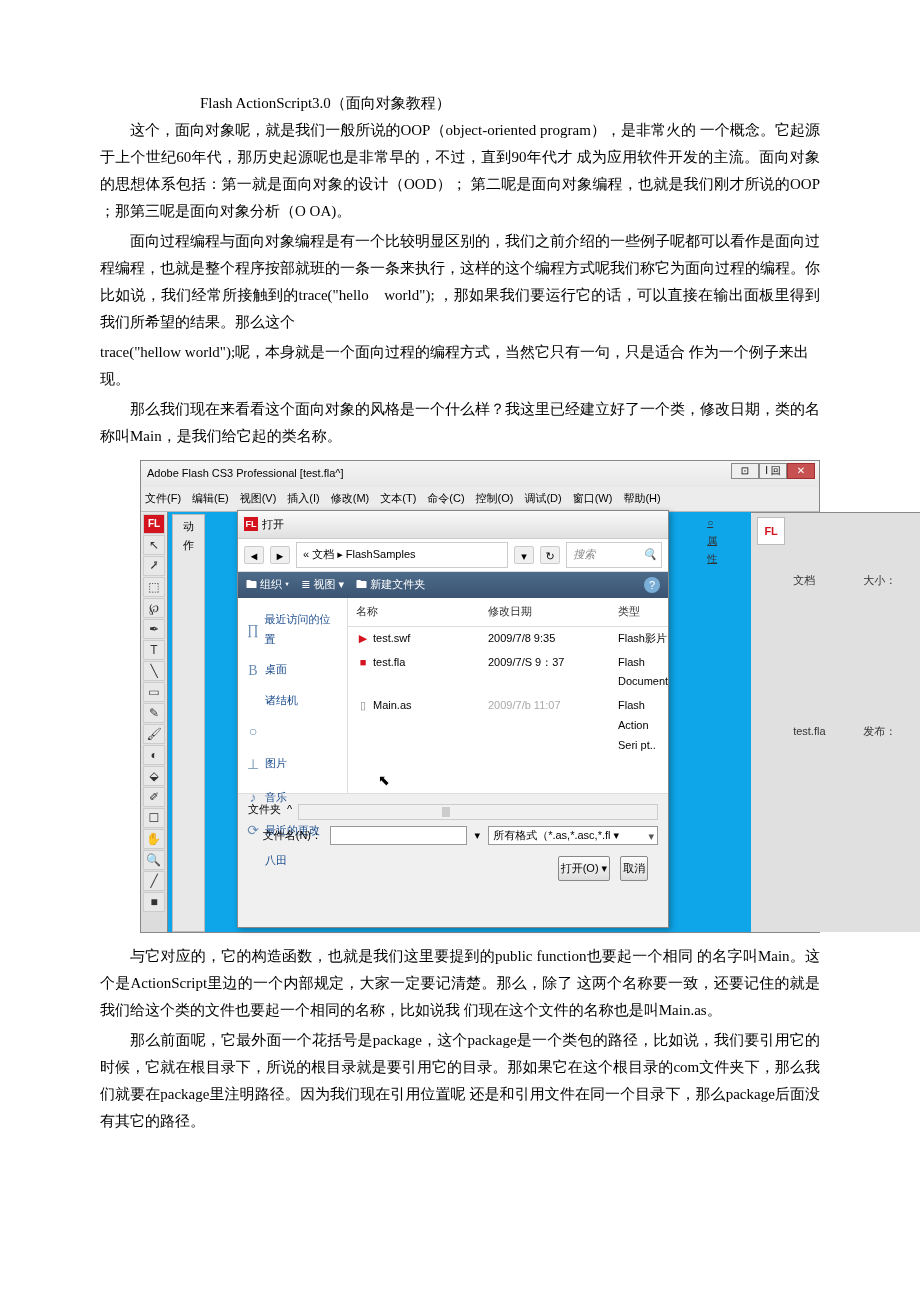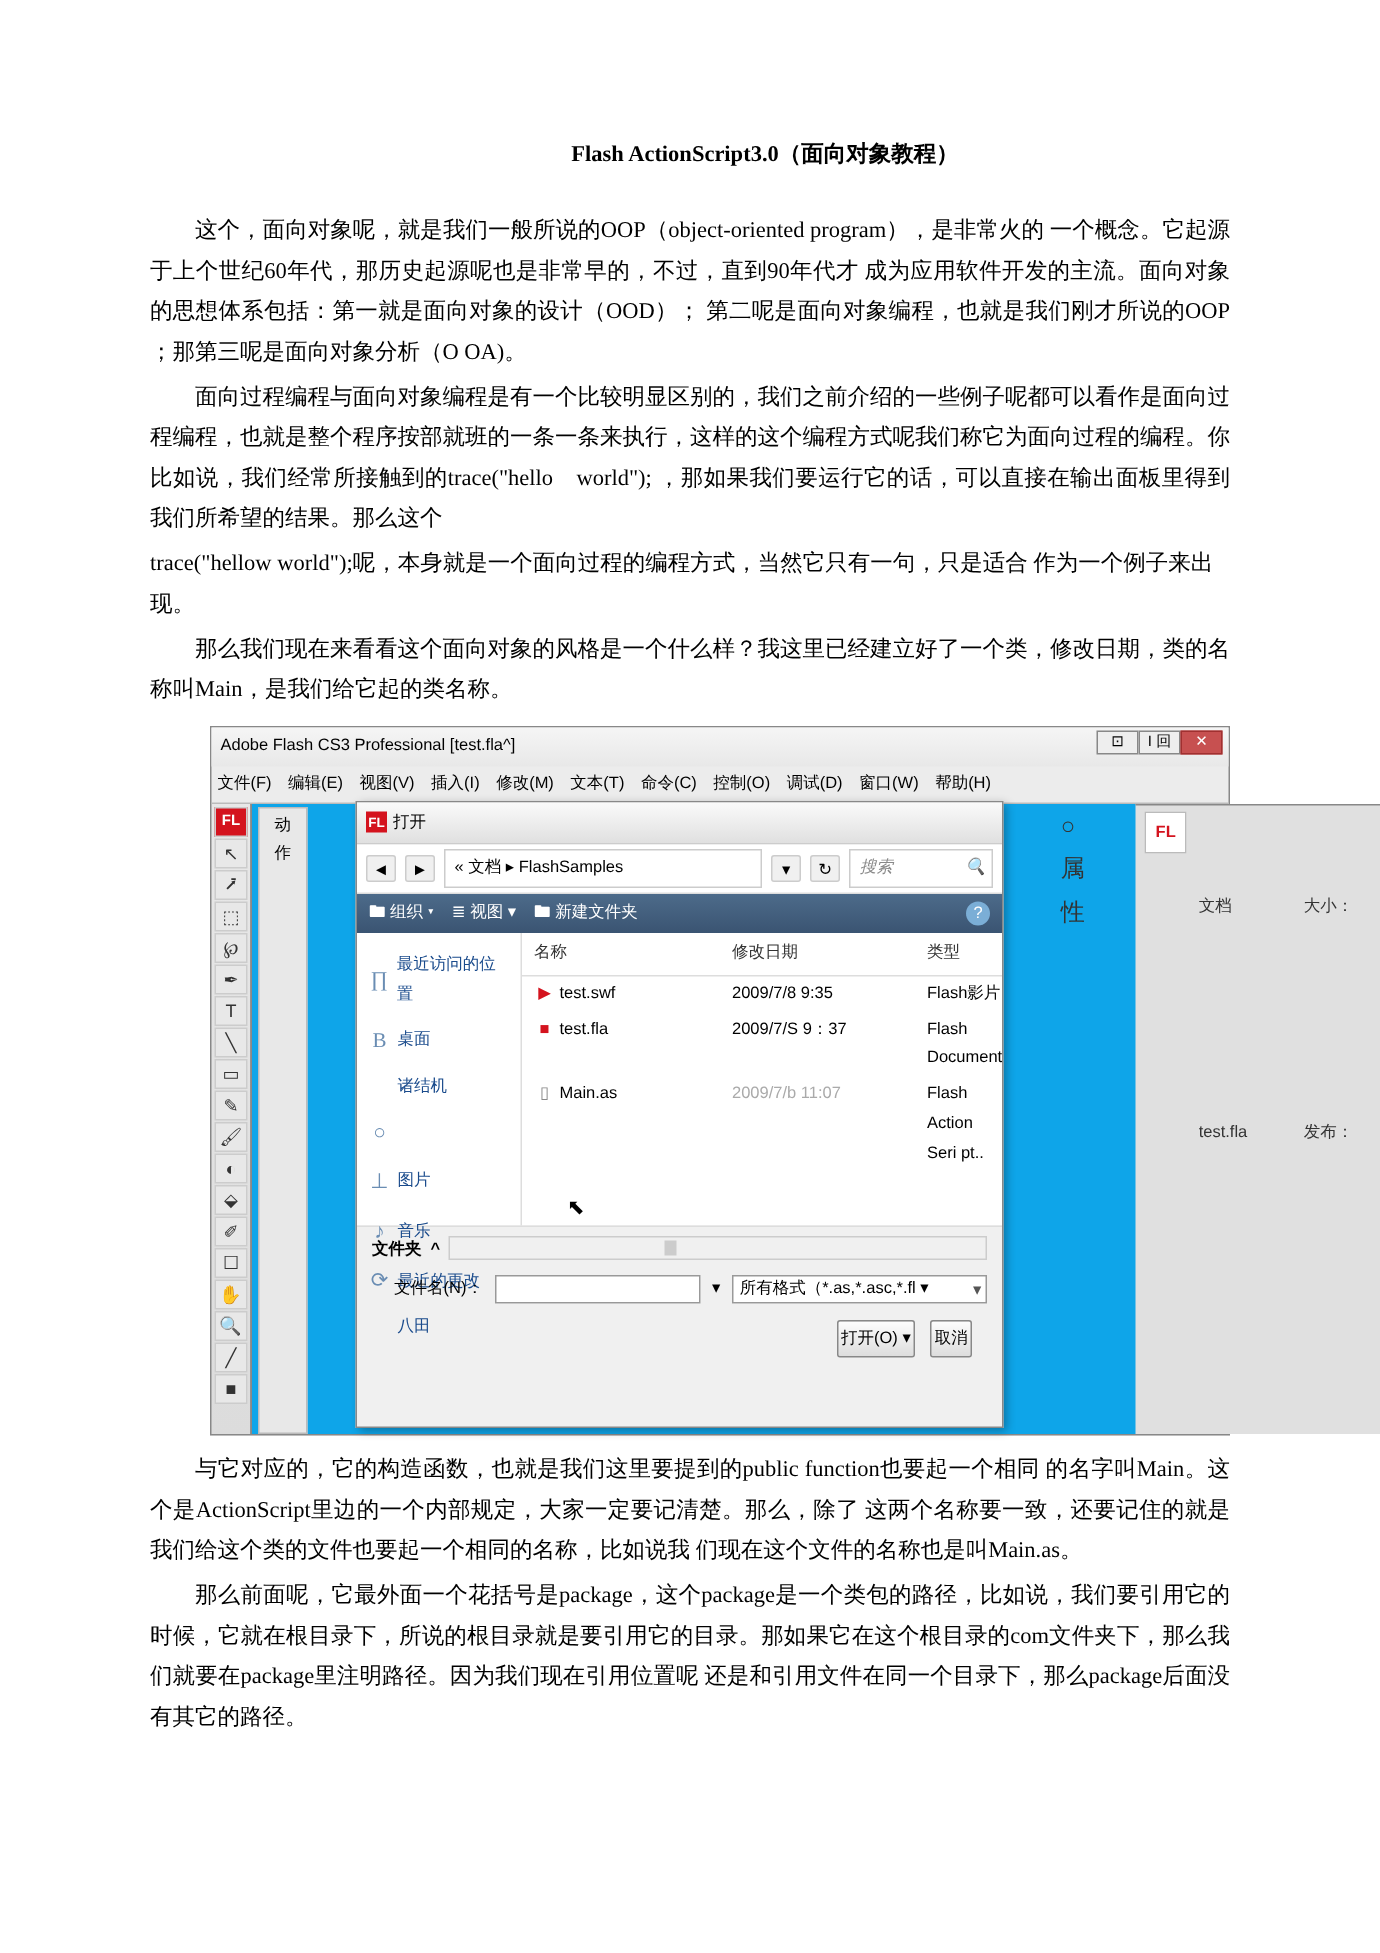--- a/index.html
+++ b/index.html
@@ -6,25 +6,23 @@
     body {
       font-family: "SimSun", "宋体", serif;
       font-size: 15px;
       line-height: 1.8;
       background: #fff;
       color: #000;
       width: 920px;
       padding: 90px 100px 60px 100px;
     }
     .title {
-      text-align: center;
       font-size: 15px;
-      margin-bottom: 24px;
+      margin-bottom: 0;
       padding-left: 100px;
-      font-weight: bold;
     }
     .para {
       text-indent: 2em;
       margin-bottom: 3px;
       text-align: justify;
     }
     .para-noindent {
       margin-bottom: 3px;
     }
     .app-screenshot {
@@ -228,24 +226,23 @@
       margin: 10px 0 0 30px;
       font-size: 14px;
     }
     .dialog-bottom {
       padding: 4px 10px;
       background: #f0f0f0;
       border-top: 1px solid #ddd;
     }
     .filefolder-row {
       display: flex;
-      align-items: flex-start;
+      align-items: flex-end;
       padding: 2px 0;
       gap: 6px;
-      font-weight: bold;
     }
     .scroller {
       flex: 1;
       height: 16px;
       background: #f0f0f0;
       border: 1px solid #ccc;
       position: relative;
     }
     .scroller::after{
       content:"";
@@ -490,21 +487,21 @@
             <span>▾</span>
             <div class="combo">所有格式（*.as,*.asc,*.fl ▾</div>
           </div>
           <div class="btn-row">
             <div class="push-btn"><span>打开(O)</span> ▾</div>
             <div class="push-btn">取消</div>
           </div>
         </div>
       </div>
 
-      <div style="padding:2px 6px;font-size:16px;color:#333;">○ 属性</div>
+      <div style="padding:2px 6px;font-size:10px;color:#333;text-decoration:underline;">○ 属性</div>
 
       <div class="props-panel">
         <div class="props-left">
           <div class="props-fl">FL</div>
         </div>
         <div class="props-content">
           <span class="props-label">文档</span>
           <span class="props-label">大小：</span>
           <span class="props-value">550 x 400</span>
           <span>重素［亡!中疏下</span>

